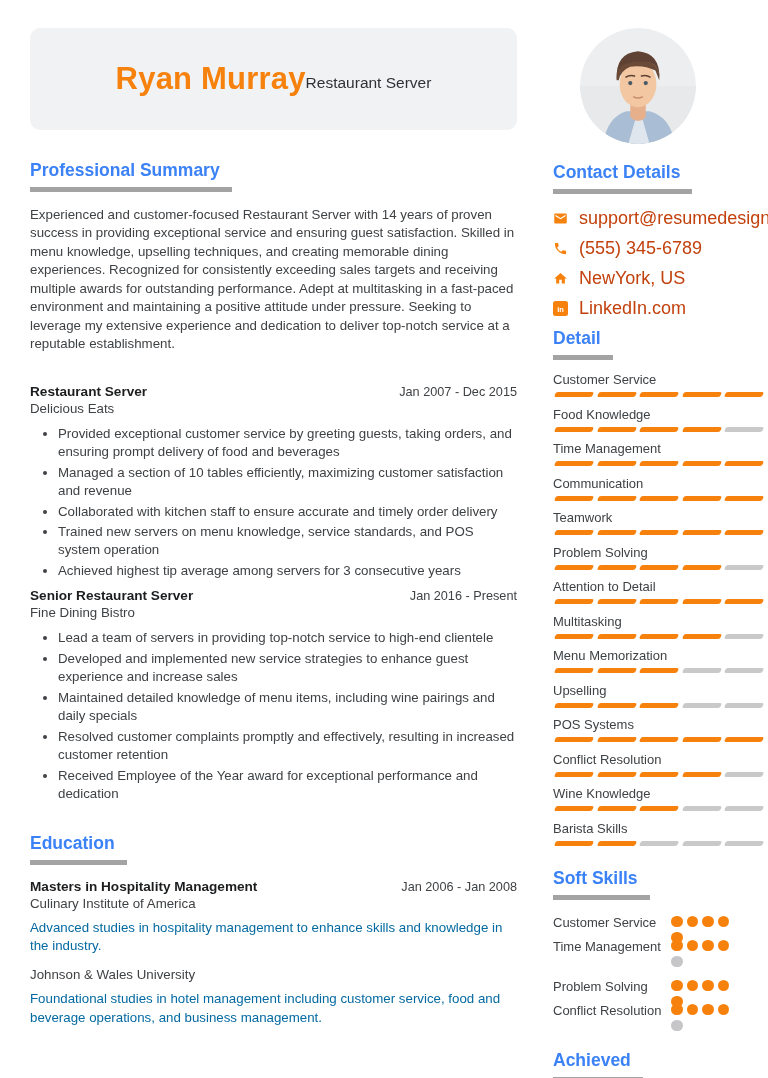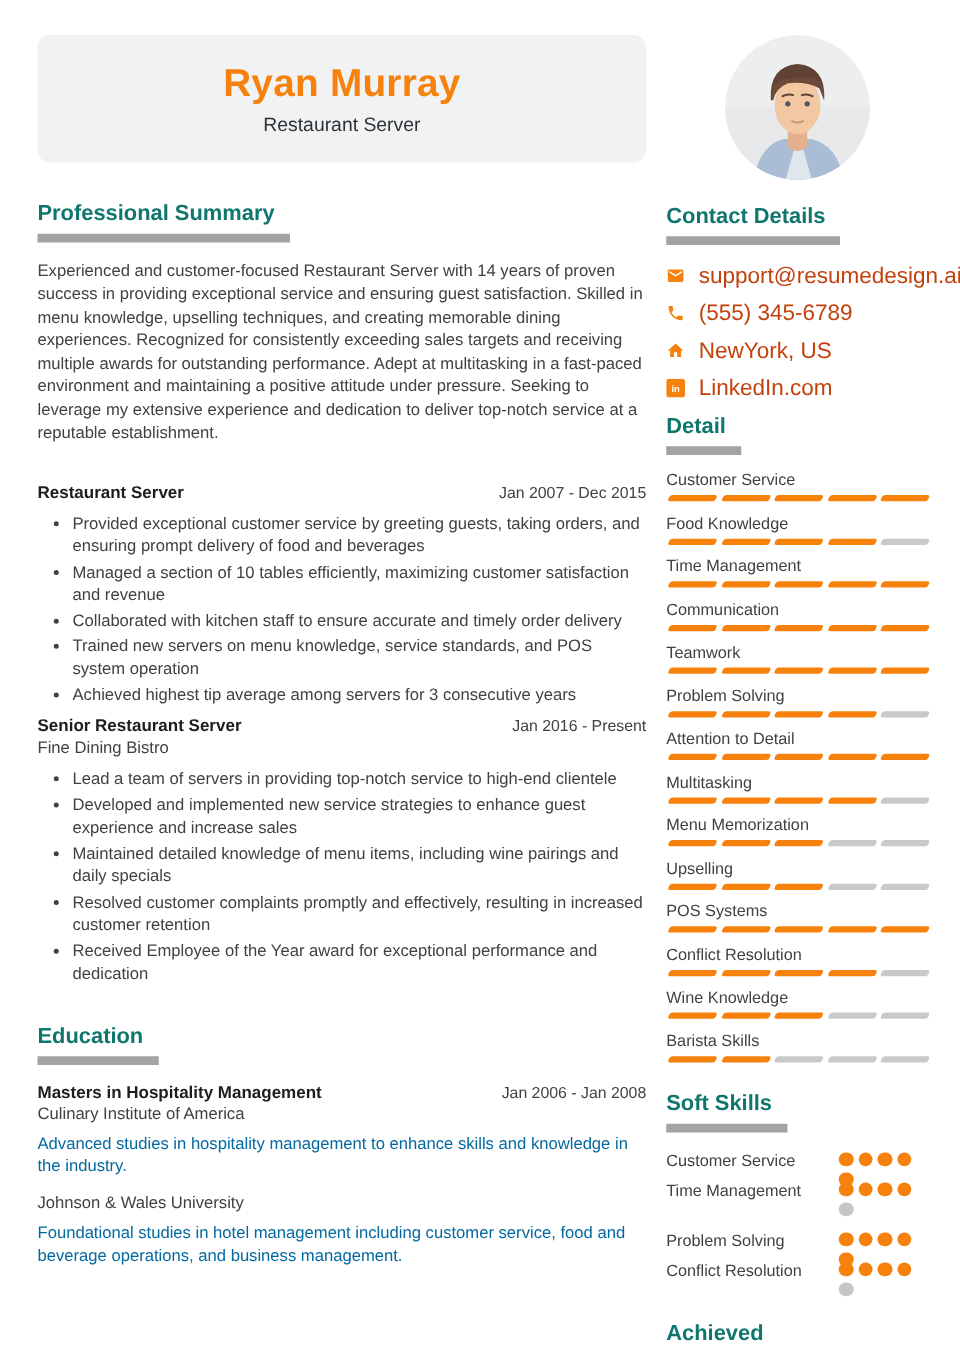--- a/index.html
+++ b/index.html
@@ -3,47 +3,47 @@
 <meta charset="utf-8">
 <style>
   * { margin:0; padding:0; box-sizing:border-box; }
   html,body { width:768px; background:#ffffff; }
   body { font-family:"Liberation Sans", sans-serif; color:#3f4245; }
   .page { width:768px; height:1078px; padding:28px 25px 0 30px; display:grid;
           grid-template-columns:487px 210px; column-gap:16px; overflow:hidden; background:#fff; }
 
   
   .header-card { background:#f1f2f3; border-radius:10px; height:102px; display:flex;
-                 flex-direction:column; align-items:center; justify-content:center; }
+                 flex-direction:row; align-items:center; justify-content:center; }
   .name { color:#f6820d; font-size:31px; font-weight:700; letter-spacing:.2px; }
   .role-subtitle { color:#2f3235; font-size:15.5px; margin-top:7px; }
 
   
-  h2.sec { display:inline-block; color:#0f766e; font-size:17.5px; font-weight:700;
-           padding:0 12px 6px 0; border-bottom:7px solid #a3a3a3; }
+  h2.sec { display:inline-block; color:#3b82f6; font-size:17.5px; font-weight:700;
+           padding:0 12px 6px 0; border-bottom:5px solid #a3a3a3; }
   .sec-wrap { margin-bottom:14px; }
   section.left-sec { margin-top:30px; }
 
   .summary-text { font-size:13.3px; line-height:1.39; color:#3f4245; }
 
   .job { margin-bottom:8px; }
   .job-head { display:flex; justify-content:space-between; align-items:baseline; }
   .job-title { font-size:13.6px; font-weight:700; color:#1b1d1f; }
   .job-dates { font-size:12.7px; color:#3f4245; }
   .job-company { font-size:13.3px; color:#3f4245; margin-top:2px; }
   ul.bullets { margin:9px 0 4px 0; padding-left:28px; }
   ul.bullets li { font-size:13.3px; line-height:1.35; color:#3f4245; margin-bottom:3px; }
 
   .degree { margin-bottom:6px; }
   .degree-desc { font-size:13.3px; line-height:1.38; color:#0369a1; margin:8px 0 12px 0; }
 
   
   .right-col { }
   .photo-wrap { width:116px; height:116px; border-radius:50%; overflow:hidden; margin:0 auto 18px auto; }
-  section.right-sec { margin-bottom:4px; }
+  section.right-sec { margin-bottom:4px;margin-left:20px; }
   .contact-list { margin-top:12px; }
   .contact-item { display:flex; align-items:center; gap:11px; margin-bottom:9px; }
   .contact-item svg { flex:0 0 15px; }
   .contact-text { font-size:18px; color:#c2410c; }
 
   .skills-list { margin-top:12px; }
   .skill { margin-bottom:9.5px; }
   .skill-label { font-size:13px; color:#3f4245; margin-bottom:5px; }
   .bar { display:flex; gap:4.5px; height:5px; margin:0 2px; }
   .bar .seg { flex:0 0 38px; height:5px; border-radius:2px; background:#c9c9c9; transform:skewX(-22deg); }
@@ -79,20 +79,21 @@
       <p class="summary-text">Experienced and customer-focused Restaurant Server with 14 years of proven success in providing exceptional service and ensuring guest satisfaction. Skilled in menu knowledge, upselling techniques, and creating memorable dining experiences. Recognized for consistently exceeding sales targets and receiving multiple awards for outstanding performance. Adept at multitasking in a fast-paced environment and maintaining a positive attitude under pressure. Seeking to leverage my extensive experience and dedication to deliver top-notch service at a reputable establishment.</p>
     </section>
 
     <section class="left-sec">
 
       <div class="job">
         <div class="job-head">
           <span class="job-title">Restaurant Server</span>
           <span class="job-dates">Jan 2007 - Dec 2015</span>
         </div>
+        <div class="job-company">Delicious Eats</div>
         <ul class="bullets">
           <li>Provided exceptional customer service by greeting guests, taking orders, and ensuring prompt delivery of food and beverages</li>
           <li>Managed a section of 10 tables efficiently, maximizing customer satisfaction and revenue</li>
           <li>Collaborated with kitchen staff to ensure accurate and timely order delivery</li>
           <li>Trained new servers on menu knowledge, service standards, and POS system operation</li>
           <li>Achieved highest tip average among servers for 3 consecutive years</li>
         </ul>
       </div>
 
       <div class="job">

